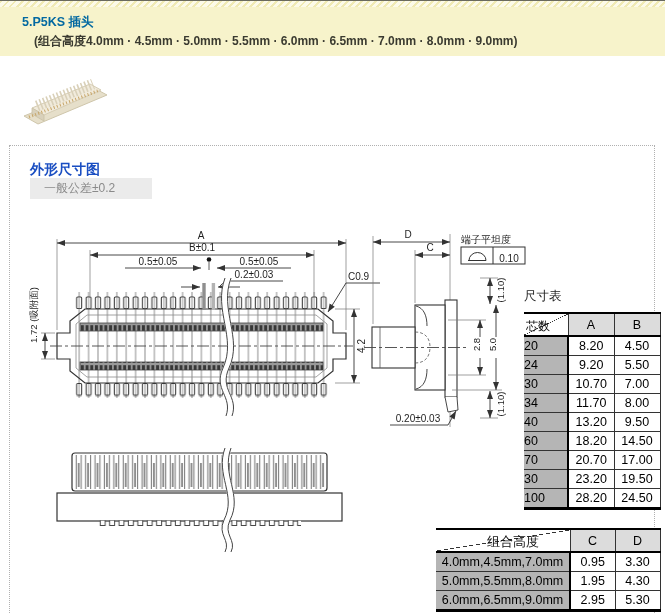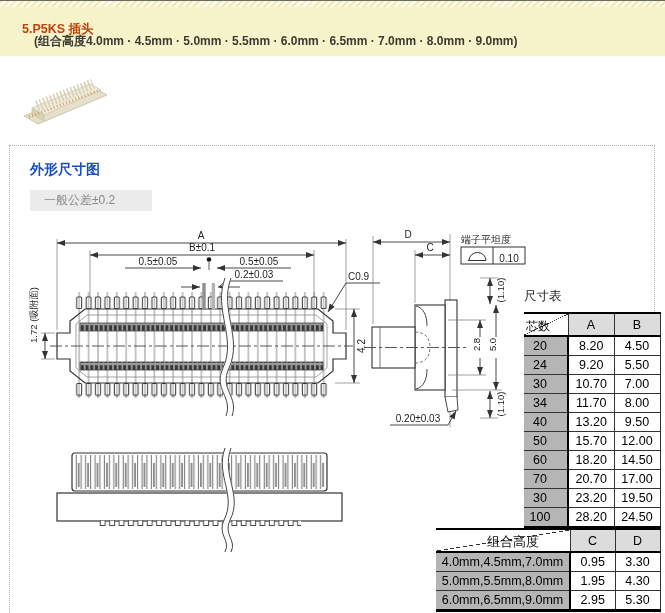--- a/index.html
+++ b/index.html
@@ -4,48 +4,48 @@
 <style>
   html,body{margin:0;padding:0;background:#fff;}
   #page{position:relative;width:665px;height:613px;overflow:hidden;
         font-family:"Liberation Sans","DejaVu Sans",sans-serif;background:#fff;}
 
   
   .stripe-band{position:absolute;left:0;top:0;width:665px;height:7px;
     border-top:1px solid #6a6a5e;box-sizing:border-box;
     background:repeating-linear-gradient(135deg,#f0eab4 0 2px,#fcfae9 2px 5px);}
   .header{position:absolute;left:0;top:7px;width:665px;height:49px;background:#f7f3cb;}
-  .header-title{position:absolute;left:22px;top:14px;font-size:12.5px;font-weight:bold;color:#c2410c;}
+  .header-title{position:absolute;left:22px;top:7px;font-size:12.5px;font-weight:bold;color:#0369a1;}
   .header-subtitle{position:absolute;left:22px;top:26px;font-size:12px;font-weight:bold;color:#3a3a30;margin-left:12px;}
 
   .photo{position:absolute;left:12px;top:64px;width:104px;height:78px;}
 
   .content-box{position:absolute;left:9px;top:145px;width:646px;height:470px;
     border:1px dotted #b0b0b0;border-bottom:none;box-sizing:border-box;background:#fff;}
 
   .section-title{position:absolute;left:30px;top:161px;font-size:14px;font-weight:bold;color:#1a4ec2;}
-  .tolerance-box{position:absolute;left:30px;top:190px;width:122px;height:21px;background:#ebebeb;
+  .tolerance-box{position:absolute;left:30px;top:178px;width:122px;height:21px;background:#ebebeb;
     font-size:12px;color:#8a8a8a;line-height:21px;padding-left:14px;box-sizing:border-box;}
 
   .drawing-svg{position:absolute;left:28px;top:220px;}
 
   
   .tbl{position:absolute;border-collapse:collapse;table-layout:fixed;
        font-size:12.5px;color:#000;background:#fff;}
   .tbl td,.tbl th{border:1px solid #333;padding:0;text-align:center;height:18px;
        font-weight:normal;overflow:hidden;white-space:nowrap;}
   .tbl{border-top:2px solid #000;border-bottom:3px solid #000;}
   .tbl .hdr td{background:#dcdcdc;border-bottom:2px solid #000;height:21px;}
   .tbl td.lead{background:#b5b5b5;border-right:2px solid #000;border-left:none;text-align:center;}
   .tbl td.corner{background:#fff;position:relative;border-left:none;
     background-image:linear-gradient(to bottom right,transparent 49.3%,#333 49.3%,#333 50.8%,transparent 50.8%);}
   .corner-top{position:absolute;top:0;right:3px;font-size:10px;color:#111;margin-top:30px;}
   .corner-bottom{position:absolute;bottom:0;left:2px;font-size:12px;color:#111;}
   .size-table{left:524px;top:312px;width:136px;}
-  .size-table td.lead{text-align:center;padding-right:11px;}
+  .size-table td.lead{text-align:left;padding-right:11px;}
   .size-table-title{position:absolute;left:524px;top:288px;font-size:12.5px;color:#222;}
   .height-table{left:436px;top:528px;width:224px;}
   .height-table .corner-top{font-size:11px;right:5px;}
   .height-table .corner-bottom{font-size:13px;left:4px;margin-left:47px;}
 
   .dt{font-size:10px;fill:#1e1e1e;}
   .dt-s{font-size:9.5px;fill:#1e1e1e;}
 </style>
 </head>
 <body>
@@ -257,25 +257,20 @@
           <td class="lead">34</td>
           <td>11.70</td>
           <td>8.00</td>
         </tr>
     <tr>
           <td class="lead">40</td>
           <td>13.20</td>
           <td>9.50</td>
         </tr>
     <tr>
-          <td class="lead">50</td>
-          <td>15.70</td>
-          <td>12.00</td>
-        </tr>
-    <tr>
           <td class="lead">60</td>
           <td>18.20</td>
           <td>14.50</td>
         </tr>
     <tr>
           <td class="lead">70</td>
           <td>20.70</td>
           <td>17.00</td>
         </tr>
     <tr>

